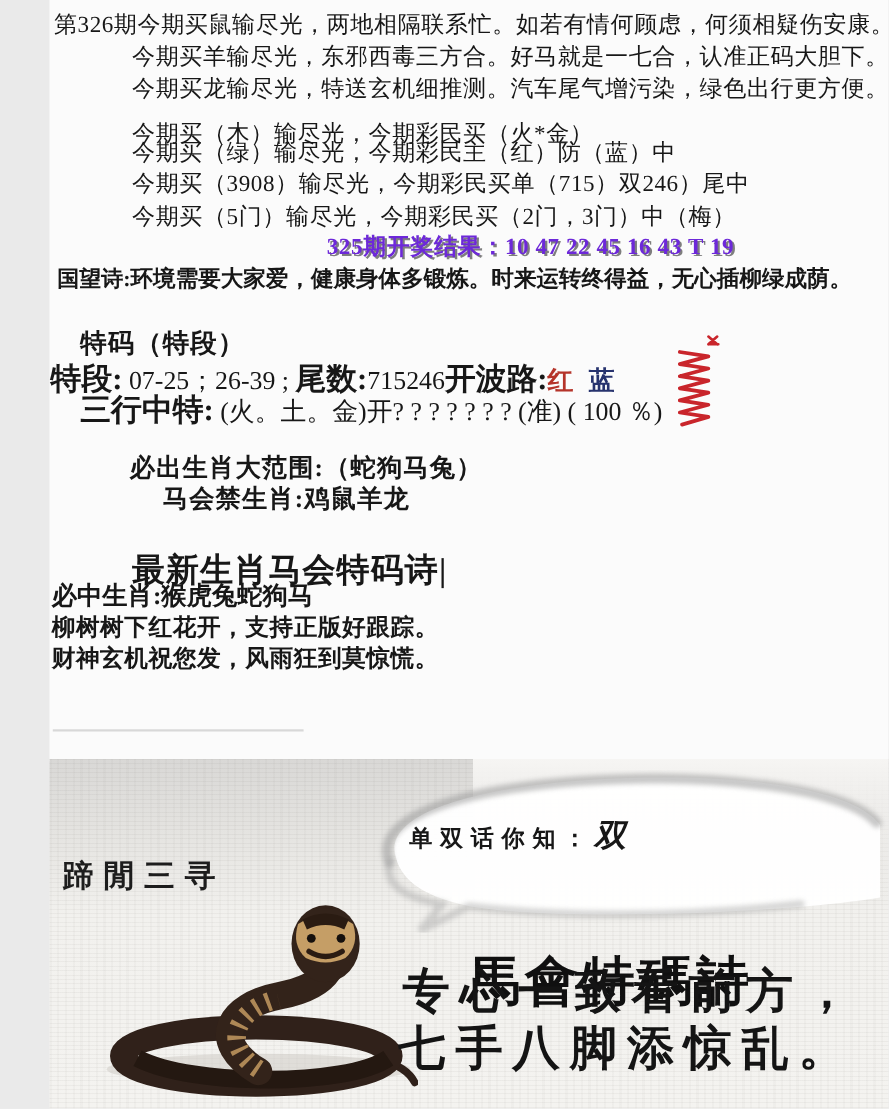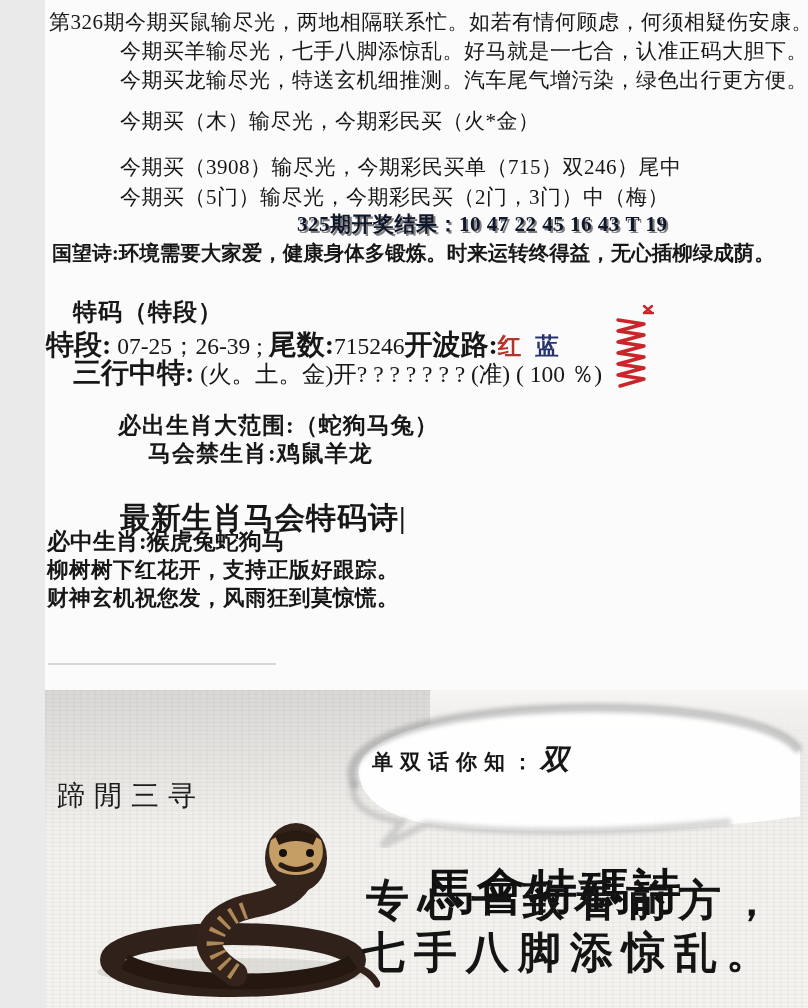--- a/index.html
+++ b/index.html
@@ -2,62 +2,63 @@
 <html><head>
 <meta charset="utf-8">
 <style>
   html,body{margin:0;padding:0;}
   body{width:808px;height:1008px;background:#e9e9e9;font-family:"Liberation Serif","DejaVu Serif",serif;color:#171717;}
   .page{position:relative;width:808px;height:1008px;overflow:hidden;background:#eaeaea;}
   .paper{position:absolute;left:45px;top:0;width:763px;height:692px;background:#fbfbfb;}
   .abs{position:absolute;white-space:nowrap;}
   .tips-line{font-size:21px;letter-spacing:.5px;}
   .issue{font-size:21px;}
-  .result-line{font-weight:bold;font-size:21px;color:#0f172a;text-shadow:2px 2px 0 #7e7e7e;letter-spacing:.5px;}
+  .result-line{font-weight:bold;font-size:21px;color:#6d28d9;text-shadow:2px 2px 0 #7e7e7e;letter-spacing:.5px;}
   .gw-label{font-size:20px;font-weight:bold;}
   .gw-text{font-size:20.5px;font-weight:bold;}
   .tema-heading{font-size:24px;font-weight:bold;letter-spacing:1px;}
   .tema-line{font-size:23.5px;}
   .tema-line b{font-size:28px;}
   .red-char{color:#b5342a;font-weight:bold;}
   .blue-char{color:#27336e;font-weight:bold;margin-left:14px;}
   .sx-line{font-size:23px;font-weight:bold;letter-spacing:1px;}
   .latest-heading{font-size:30px;font-weight:bold;letter-spacing:1px;}
   .hit-line{font-size:23px;font-weight:bold;}
   .small-poem{font-size:21.5px;font-weight:bold;letter-spacing:.5px;}
   .divider{position:absolute;left:48px;top:663px;width:228px;height:2px;background:#d8d8d8;}
   .bottom-panel{position:absolute;left:45px;top:690px;width:763px;height:318px;
     background:linear-gradient(180deg,#d9d8d6 0%,#e4e3e0 20%,#f2f1ee 45%,#f4f3f0 100%);}
   .bottom-panel::after{content:"";position:absolute;inset:0;pointer-events:none;
     background:repeating-linear-gradient(180deg,rgba(100,95,88,.06) 0 1px,transparent 1px 4px),
                repeating-linear-gradient(90deg,rgba(100,95,88,.035) 0 2px,transparent 2px 7px);}
   .panel-light{position:absolute;left:430px;top:690px;width:378px;height:130px;
     background:linear-gradient(180deg,#f6f5f3 0%,rgba(246,245,243,0) 100%);}
-  .seal-text{font-size:28px;letter-spacing:9px;color:#1d1d1d;font-weight:normal;z-index:4;}
+  .seal-text{font-size:28px;letter-spacing:9px;color:#1d1d1d;font-weight:bold;z-index:4;}
   .bubble-text{left:372px;top:740px;font-size:21px;font-weight:bold;letter-spacing:7px;z-index:4;}
   .bubble-value{font-size:29px;font-style:italic;font-weight:900;letter-spacing:0;font-family:"Liberation Sans","DejaVu Sans",sans-serif;}
   .footer-title{left:425px;top:820px;font-size:48px;font-weight:900;letter-spacing:4px;
     font-family:"Liberation Sans","DejaVu Sans",sans-serif;color:#101010;z-index:4;margin-top:40px;}
   .footer-poem{font-size:43px;letter-spacing:9px;font-weight:bold;color:#141414;z-index:4;}
   svg{display:block;}
   .z3{z-index:3;}
 </style>
 </head>
 <body>
 
 <div class="page">
 
   <div class="paper"></div>
 
   <div class="abs tips-line" style="left:49px;top:8px;">
     <span class="issue">第326期</span><span>今期买鼠输尽光，两地相隔联系忙。如若有情何顾虑，何须相疑伤安康。</span>
   </div>
-  <div class="abs tips-line" style="left:120px;top:37px;">今期买羊输尽光，七手八脚添惊乱。好马就是一七合，认准正码大胆下。</div>
+  <div class="abs tips-line" style="left:120px;top:37px;">今期买羊输尽光，东邪西毒三方合。好马就是一七合，认准正码大胆下。</div>
   <div class="abs tips-line" style="left:120px;top:66px;">今期买龙输尽光，特送玄机细推测。汽车尾气增污染，绿色出行更方便。</div>
   <div class="abs tips-line" style="left:120px;top:95px;margin-top:12px;">今期买（木）输尽光，今期彩民买（火*金）</div>
+  <div class="abs tips-line" style="left:120px;top:124px;">今期买（绿）输尽光，今期彩民主（红）防（蓝）中</div>
   <div class="abs tips-line" style="left:120px;top:153px;">今期买（3908）输尽光，今期彩民买单（715）双246）尾中</div>
   <div class="abs tips-line" style="left:120px;top:183px;">今期买（5门）输尽光，今期彩民买（2门，3门）中（梅）</div>
 
   <div class="abs result-line" style="left:297px;top:210px;">325期开奖结果：10 47 22 45 16 43 T 19</div>
 
   <div class="abs" style="left:52px;top:239px;">
     <span class="gw-label">国望诗:</span><span class="gw-text">环境需要大家爱，健康身体多锻炼。时来运转终得益，无心插柳绿成荫。</span>
   </div>
 
   <div class="abs tema-heading" style="left:73px;top:296px;">特码（特段）</div>

